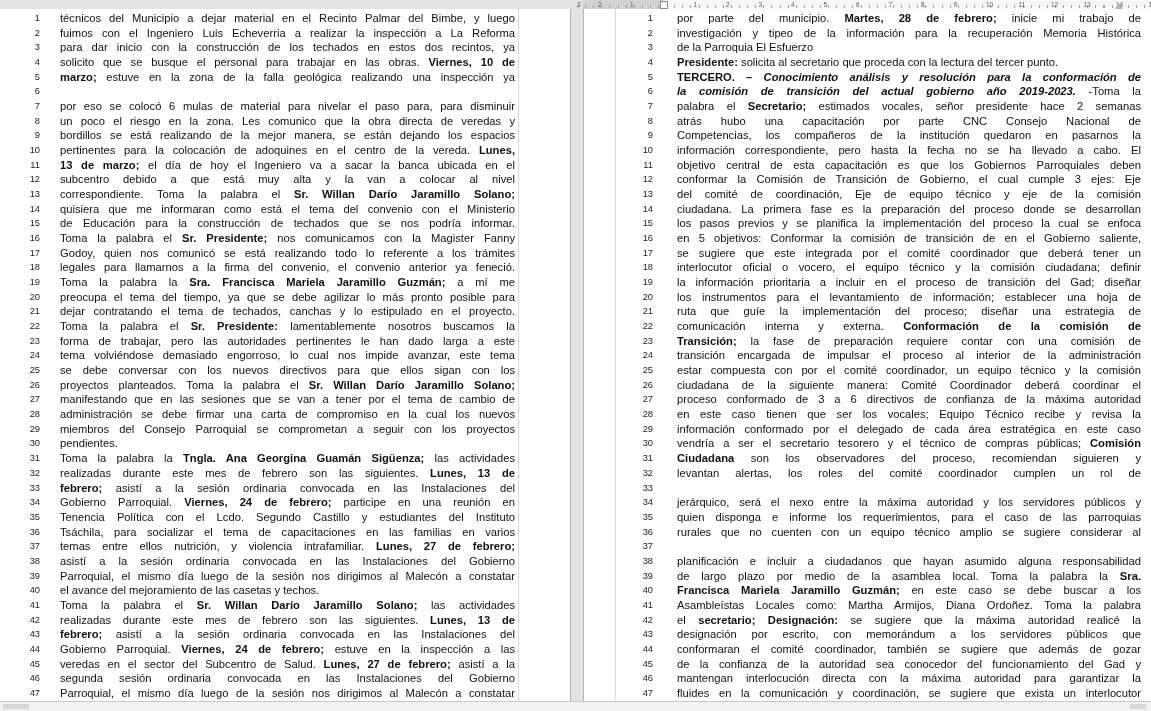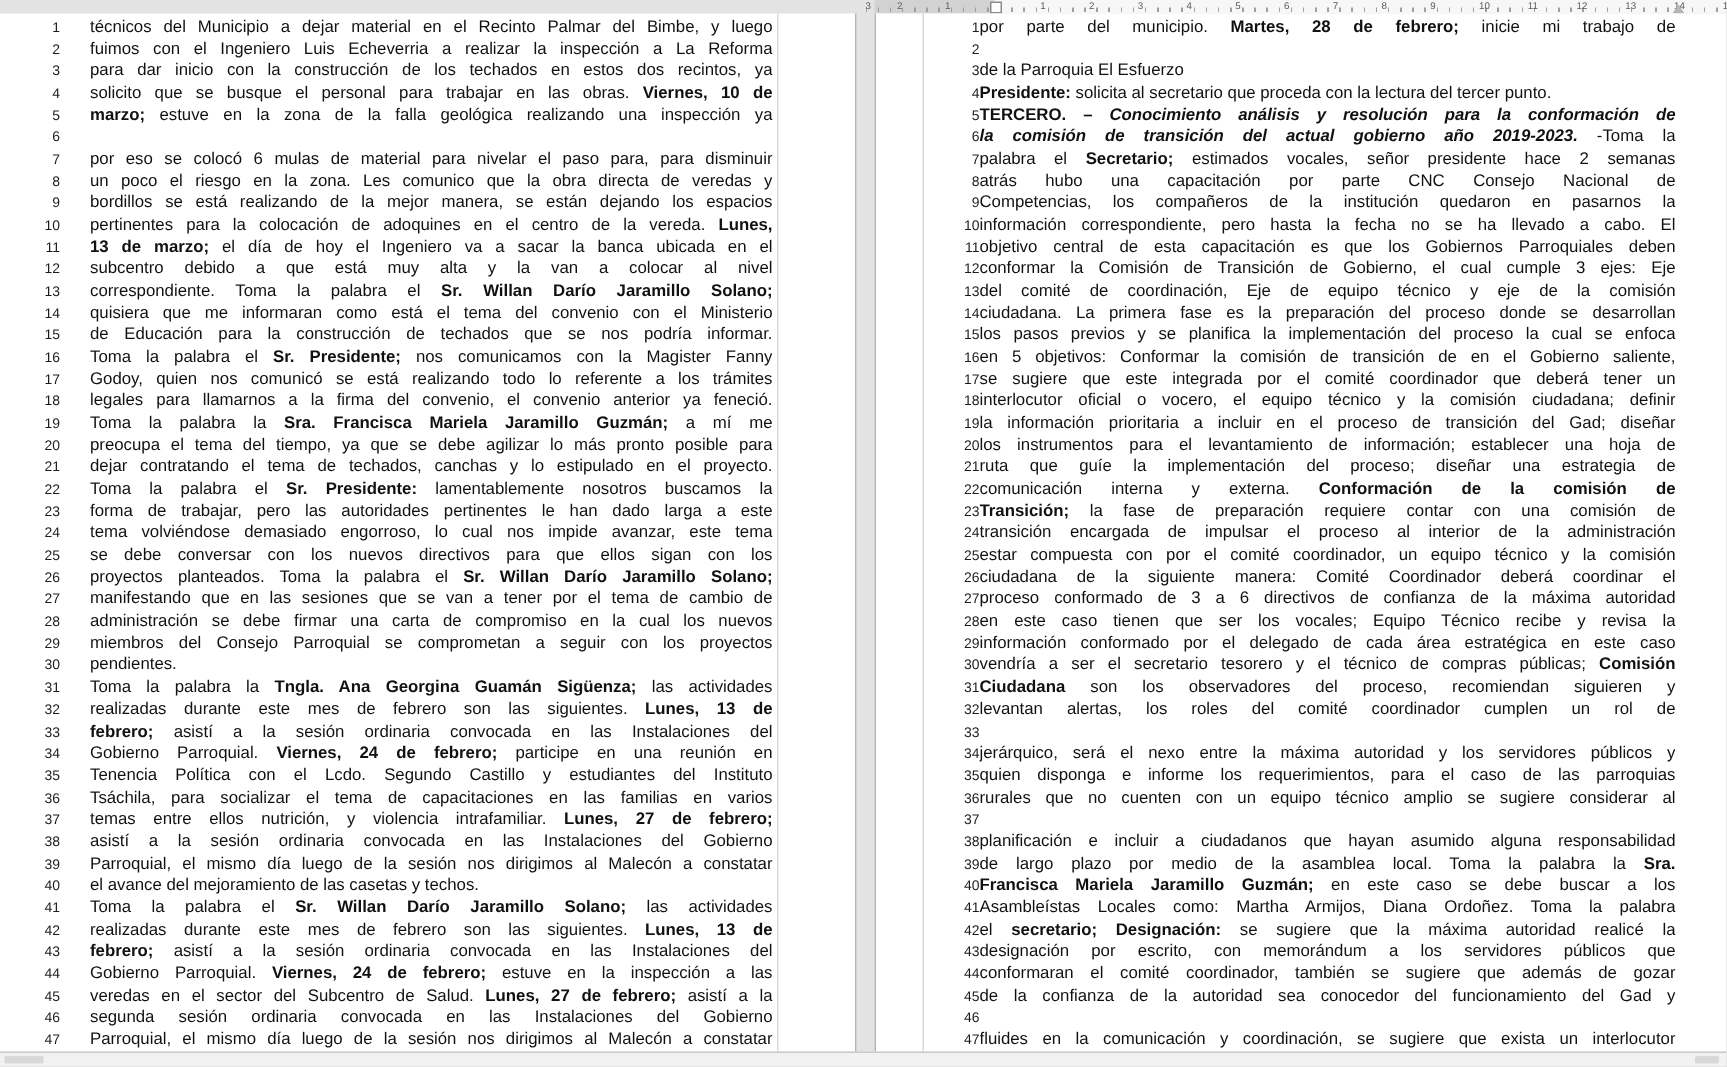--- a/index.html
+++ b/index.html
@@ -25,21 +25,21 @@
   .page-left .boundary{position:absolute;top:0;bottom:0;left:518px;width:1px;background:#dadada;}
   .page-right .boundary{position:absolute;top:0;bottom:0;left:31px;width:1px;background:#dadada;}
 
   .row{display:flex;height:14.68px;line-height:14.68px;}
   .ln{flex:none;text-align:right;font-size:9.3px;color:#1c1c1c;}
   .page-left .ln{width:40px;}
   .page-right .ln{width:69px;}
   .txt{flex:none;font-size:11.2px;color:#111;text-align:justify;text-align-last:justify;
     text-justify:inter-word;height:14.68px;overflow:hidden;}
   .page-left .txt{margin-left:20px;width:455px;}
-  .page-right .txt{width:464px;}
+  .page-right .txt{margin-left:24px;width:464px;}
   .txt.endline{text-align-last:left;}
   .b{font-weight:bold;}
   .i{font-style:italic;}
   .u{}
 
   
   .status-bar{position:absolute;left:0;right:0;bottom:0;height:9px;background:#f2f2f2;border-top:1px solid #c9c9c9;}
   .status-chip{position:absolute;top:2px;height:5px;background:#d8d8d8;border-radius:1px;}
   .status-chip.left{left:3px;width:26px;}
   .status-chip.right{left:1130px;width:16px;}
@@ -272,20 +272,21 @@
 
   <div class="page page-right">
     <div class="boundary"></div>
     <div>
         <div class="row">
           <span class="ln">1</span>
           <div class="txt"><span>por parte del municipio. </span><span class="b">Martes, 28 de febrero;</span><span> inicie mi trabajo de</span></div>
         </div>
         <div class="row">
           <span class="ln">2</span>
+          <div class="txt"><span>investigación y tipeo de la información para la recuperación Memoria Histórica</span></div>
         </div>
         <div class="row">
           <span class="ln">3</span>
           <div class="txt endline"><span>de la Parroquia El Esfuerzo</span></div>
         </div>
         <div class="row">
           <span class="ln">4</span>
           <div class="txt endline"><span class="b">Presidente:</span><span> solicita al secretario que proceda con la lectura del tercer punto.</span></div>
         </div>
         <div class="row">
@@ -445,20 +446,21 @@
         <div class="row">
           <span class="ln">44</span>
           <div class="txt"><span>conformaran el comité coordinador, también se sugiere que además de gozar</span></div>
         </div>
         <div class="row">
           <span class="ln">45</span>
           <div class="txt"><span>de la confianza de la autoridad sea conocedor del funcionamiento del Gad y</span></div>
         </div>
         <div class="row">
           <span class="ln">46</span>
+          <div class="txt"><span>mantengan interlocución directa con la máxima autoridad para garantizar la</span></div>
         </div>
         <div class="row">
           <span class="ln">47</span>
           <div class="txt"><span>fluides en la comunicación y coordinación, se sugiere que exista un interlocutor</span></div>
         </div>
       </div>
   </div>
 
   <div class="status-bar">
     <div class="status-chip left"></div>

